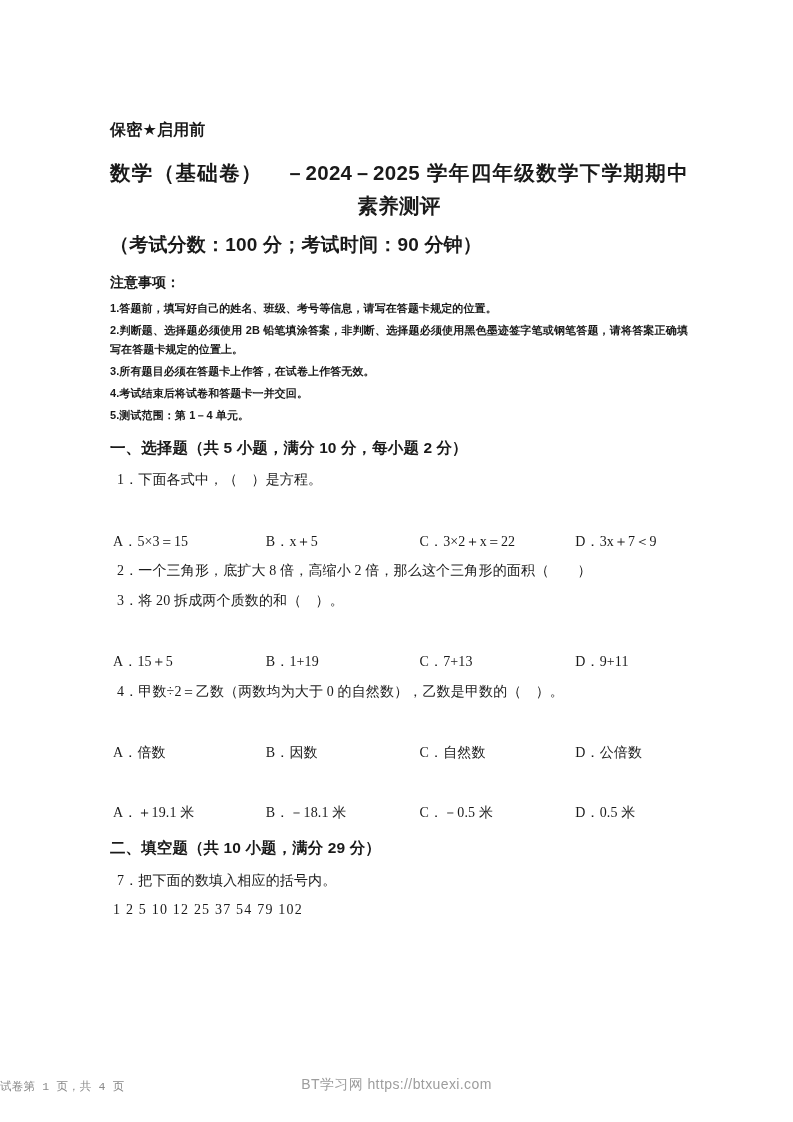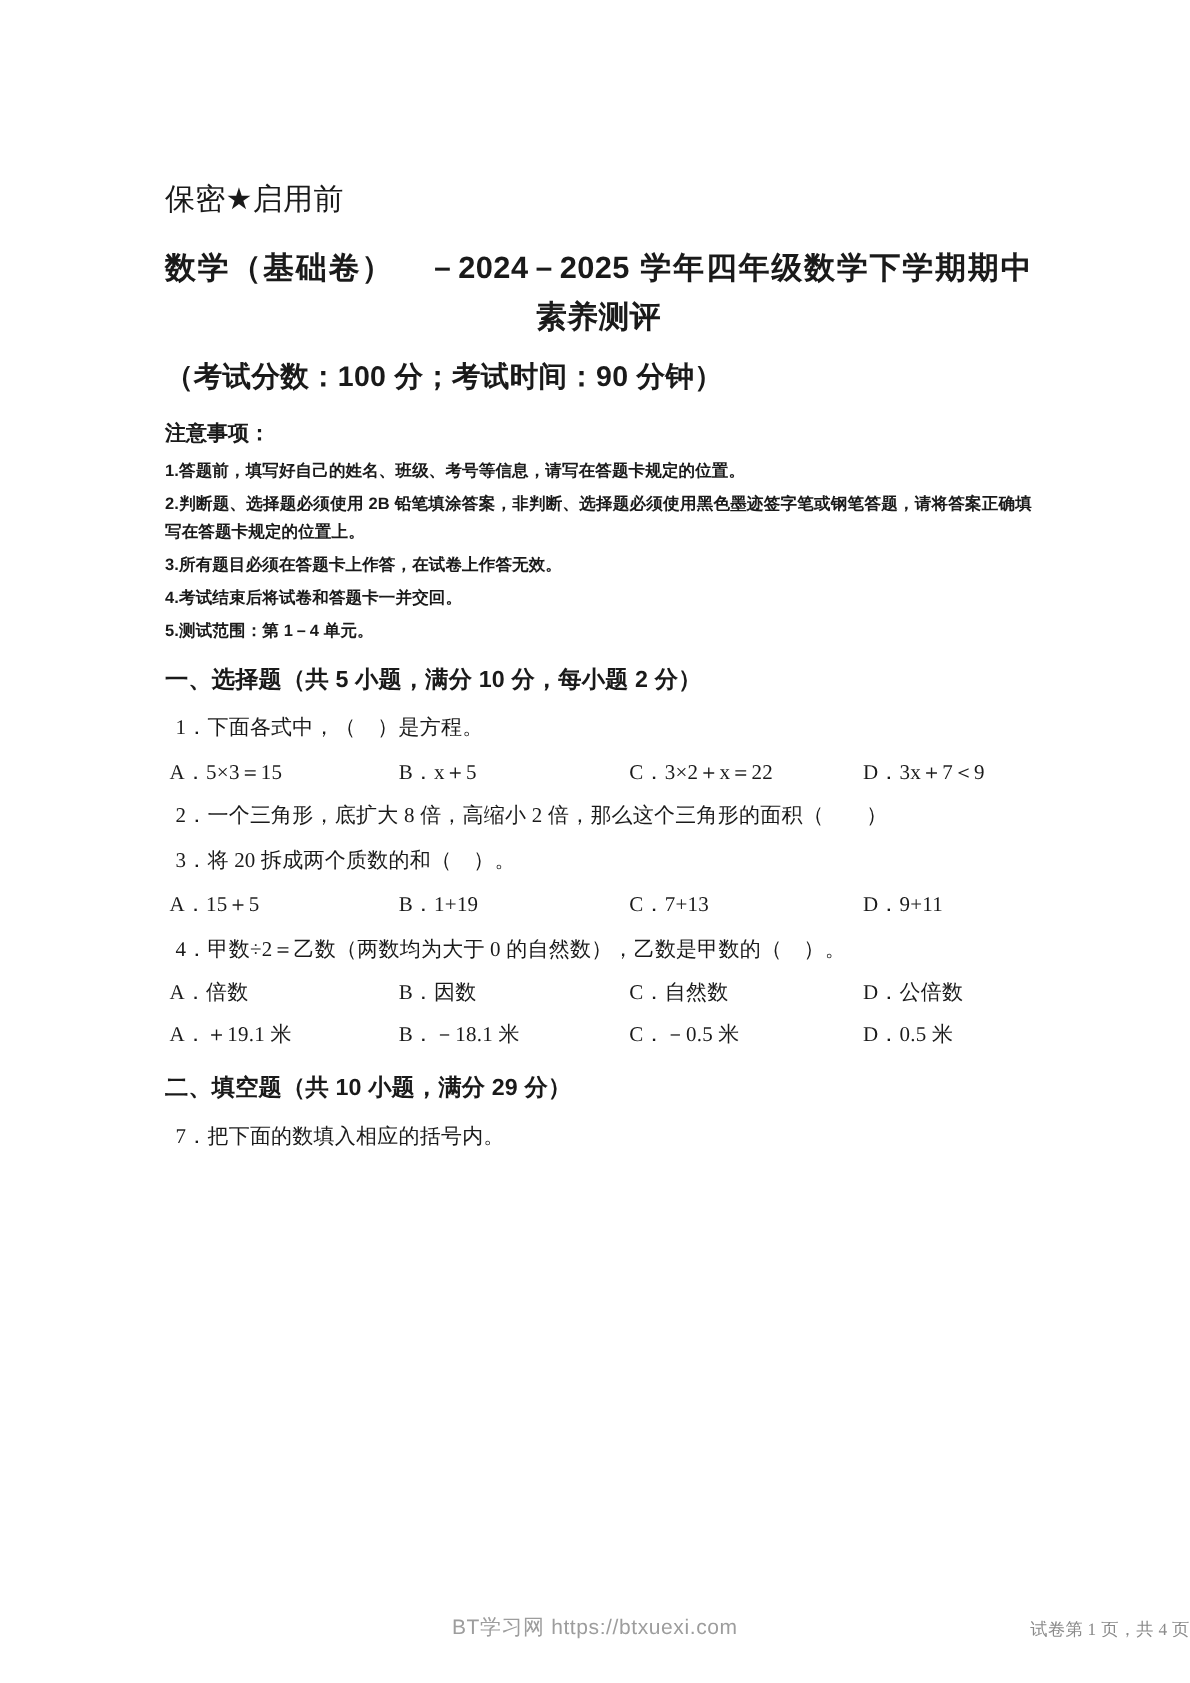--- a/index.html
+++ b/index.html
@@ -23,22 +23,22 @@
   .content {
     position: absolute;
     left: 110px;
     top: 118px;
     width: 578px;
   }
 
   
   .secrecy-line {
     font-family: "Liberation Sans", "DejaVu Sans", sans-serif;
-    font-weight: normal;
-    font-size: 20px;
+    font-weight: bold;
+    font-size: 16px;
     line-height: 1.5;
     letter-spacing: 0.2px;
     margin: 0 0 14px 0;
   }
   .doc-title {
     font-family: "Liberation Sans", "DejaVu Sans", sans-serif;
     font-weight: bold;
     font-size: 20.5px;
     line-height: 1.62;
     text-align: justify;
@@ -109,20 +109,21 @@
     font-size: 14px;
     line-height: 1.82;
     padding-left: 3px;
     margin: 0 0 1px 0;
     letter-spacing: 0.15px;
   }
   .q-options .opt {
     flex: 0 0 25%;
     box-sizing: border-box;
     white-space: nowrap;
+    margin-top: 32px;
   }
   .q-options .opt:nth-child(2) { padding-left: 9px; }
   .q-options .opt:nth-child(3) { padding-left: 19px; }
   .q-options .opt:nth-child(4) { padding-left: 31px; }
   .q-plain {
     font-size: 14px;
     line-height: 1.82;
     margin: 0;
     padding-left: 3px;
     letter-spacing: 1.2px;
@@ -134,22 +135,22 @@
     left: 0;
     right: 0;
     top: 1068px;
     height: 40px;
   }
   .page-number {
     position: absolute;
     left: 0;
     right: 0;
     top: 11px;
-    text-align: right;
-    font-family: Liberation Serif, serif;
+    text-align: left;
+    font-family: Liberation Mono, monospace;
     font-size: 11.5px;
     color: #8a8a8a;
     letter-spacing: 0.2px;
   }
   .watermark {
     position: absolute;
     left: 0;
     right: 0;
     top: 8px;
     text-align: center;
@@ -227,20 +228,21 @@
         </div>
       </div>
     </div>
 
     <div class="section">
       <div class="section-heading">二、填空题（共 10 小题，满分 29 分）</div>
 
 
       <div class="question">
         <p class="q-stem">7．把下面的数填入相应的括号内。</p>
+        <p class="q-plain">1  2  5  10  12  25  37  54  79  102</p>
       </div>
     </div>
 
   </div>
 
   <div class="footer-zone">
     <div class="page-number">试卷第 1 页，共 4 页</div>
     <div class="watermark">BT学习网 https://btxuexi.com</div>
   </div>
 </div>

